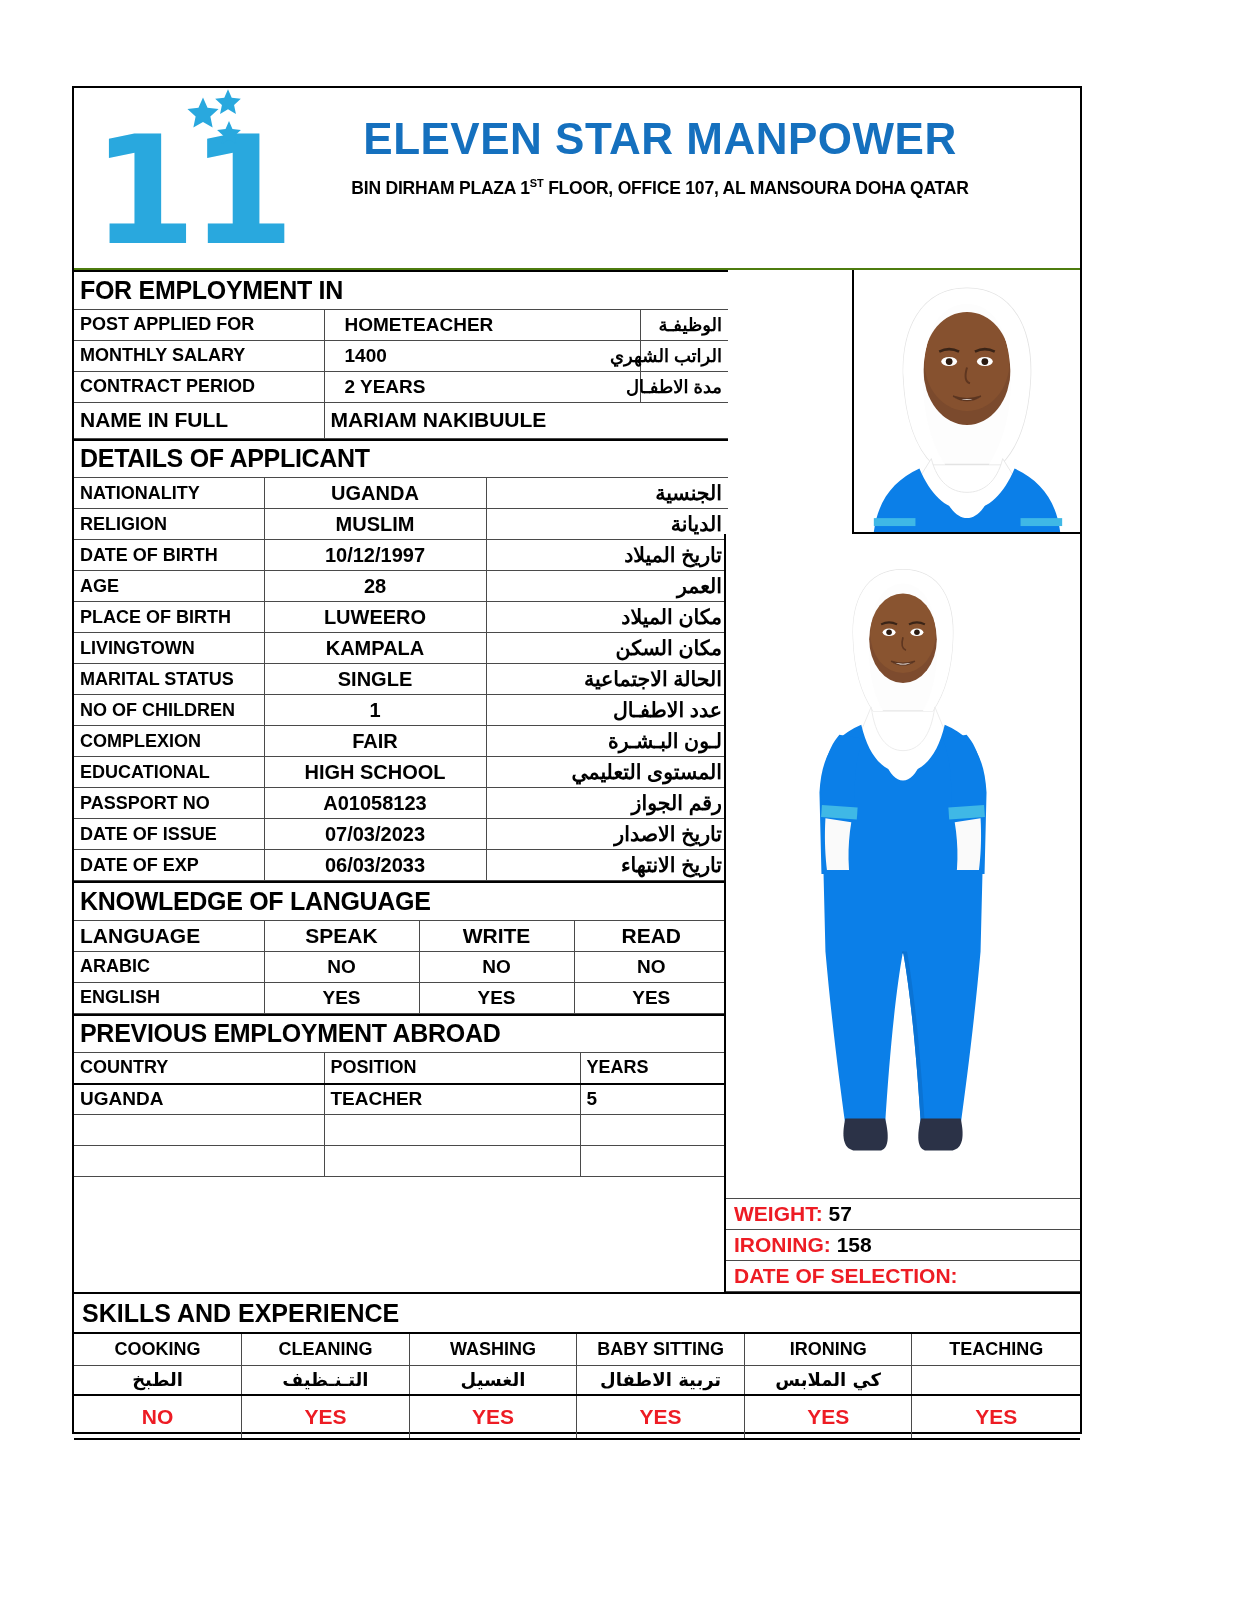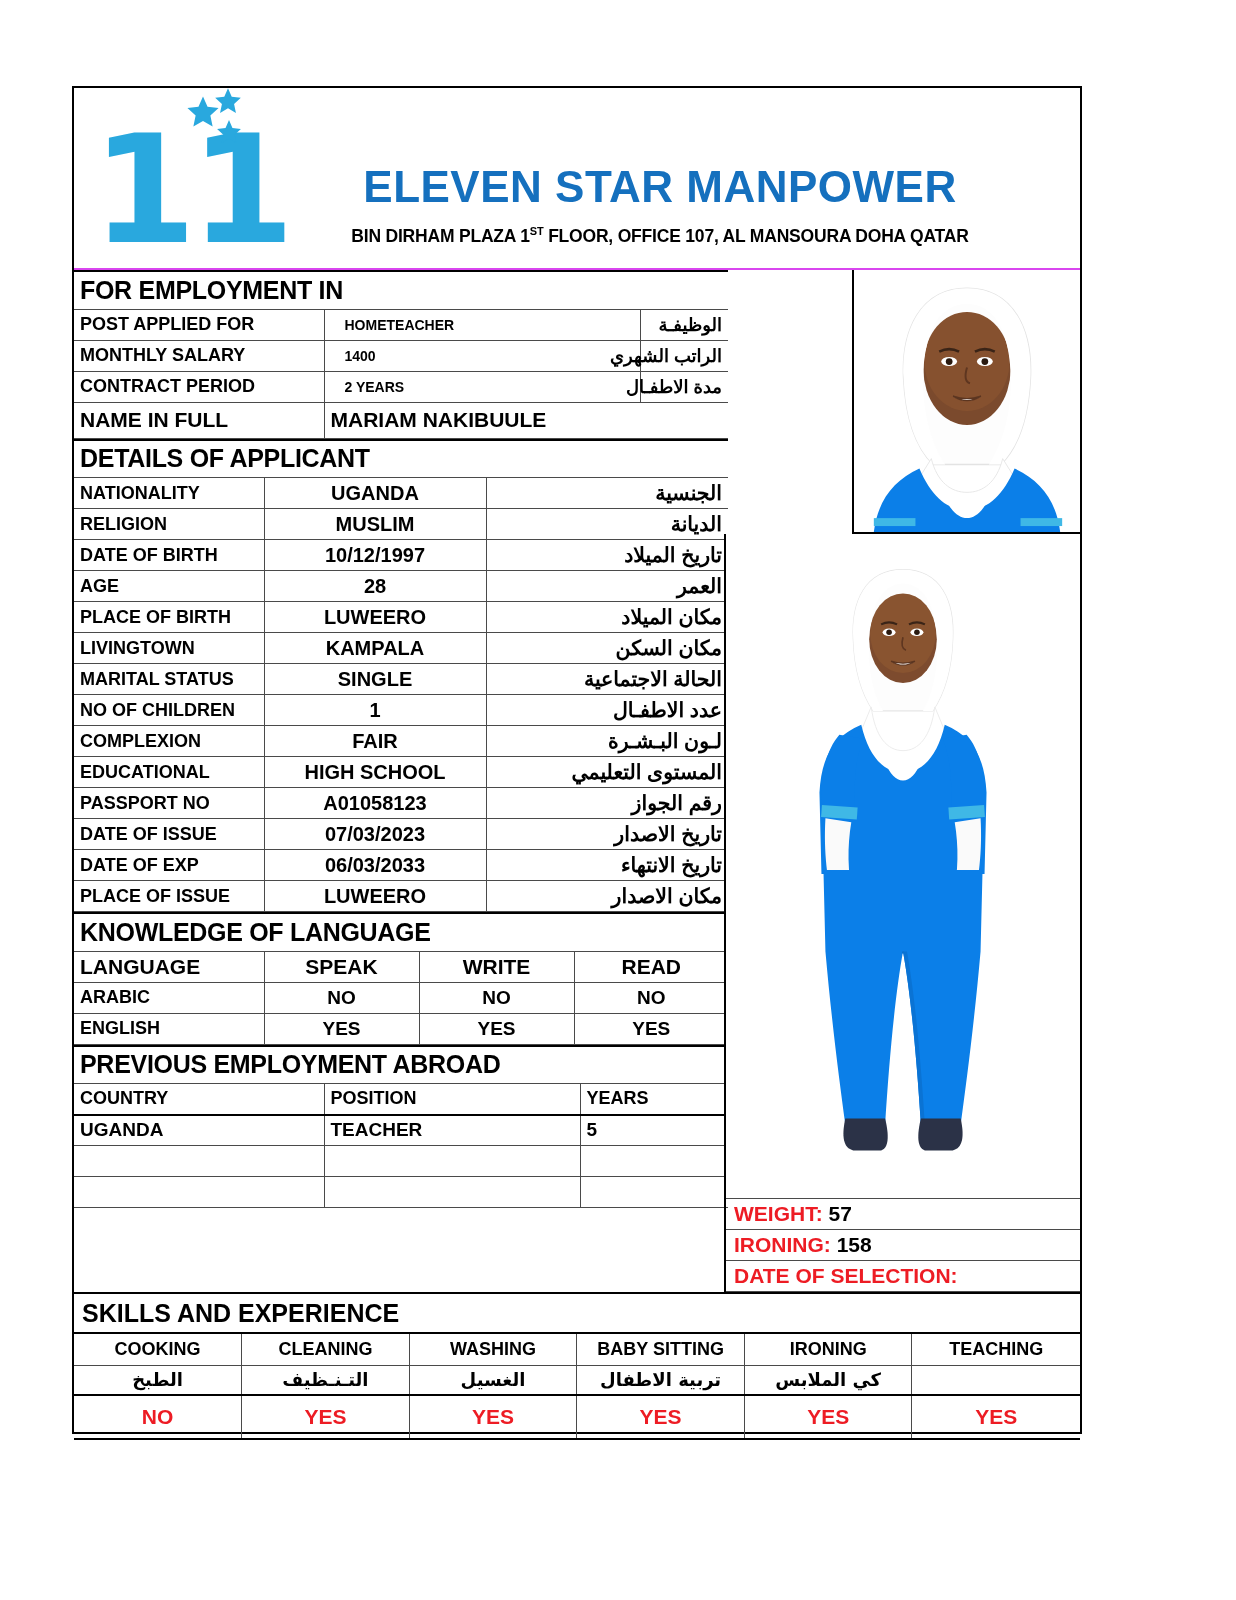--- a/index.html
+++ b/index.html
@@ -23,23 +23,23 @@
     border: 2px solid #000;
     box-sizing: border-box;
     background: #fff;
   }
 
   
   .header {
     position: relative;
     height: 182px;
     box-sizing: border-box;
-    border-bottom: 2px solid #d946ef;
+    border-bottom: 2px solid #4d7c0f;
     display: flex;
-    align-items: center;
+    align-items: flex-start;
   }
   .logo-box {
     width: 190px;
     height: 182px;
     position: relative;
     flex: 0 0 190px;
   }
   .logo-11 {
     position: absolute;
     left: 18px;
@@ -59,21 +59,20 @@
   .star svg { display: block; }
   .s1 { left: 112px; top: 8px; }
   .s2 { left: 140px; top: 0px; }
   .s3 { left: 142px; top: 32px; }
 
   .header-text {
     flex: 1;
     padding-top: 26px;
     text-align: center;
     padding-right: 24px;
-    margin-top: 28px;
   }
   .company-name {
     font-family: "Liberation Sans", sans-serif;
     font-weight: bold;
     font-size: 44px;
     line-height: 50px;
     color: #1570BE;
     letter-spacing: 0.5px;
   }
   .company-addr {
@@ -170,21 +169,21 @@
   }
   .ctr { text-align: center; }
   .red { color: #ED1C24; }
   .darkred { color: #B11116; }
   .blue { color: #0000CD; }
 
   
   .ref-row td { height: 34px; font-size: 19px; }
   .emp-row td { height: 33px; font-size: 18.5px; }
   .emp-row td.lbl { font-size: 18px; }
-  .emp-row td.val { font-size: 14px; padding-left: 20px; }
+  .emp-row td.val { font-size: 19px; padding-left: 20px; }
 
   
   .det td { height: 31.5px; font-size: 17px; }
   .det td.val { font-size: 20px; text-align: center; }
   .det td.ar { font-size: 20.5px; }
 
   
   .lang td { height: 33px; font-size: 22px; }
   .lang .hdr td { font-size: 21px; font-weight: bold; }
 
@@ -389,25 +388,20 @@
         <tr>
               <td style="border-left:none">DATE OF ISSUE</td>
               <td class="val">07/03/2023</td>
               <td class="ar" style="border-right:none">تاريخ الاصدار</td>
             </tr>
         <tr>
               <td style="border-left:none">DATE OF EXP</td>
               <td class="val">06/03/2033</td>
               <td class="ar" style="border-right:none">تاريخ الانتهاء</td>
             </tr>
-        <tr>
-              <td style="border-left:none">PLACE OF ISSUE</td>
-              <td class="val">LUWEERO</td>
-              <td class="ar" style="border-right:none">مكان الاصدار</td>
-            </tr>
       </tbody>
         </table>
 
       <table class="ft lang">
         <colgroup>
             <col style="width:190px">
             <col style="width:155px">
             <col style="width:155px">
             <col style="width:154px">
           </colgroup>

